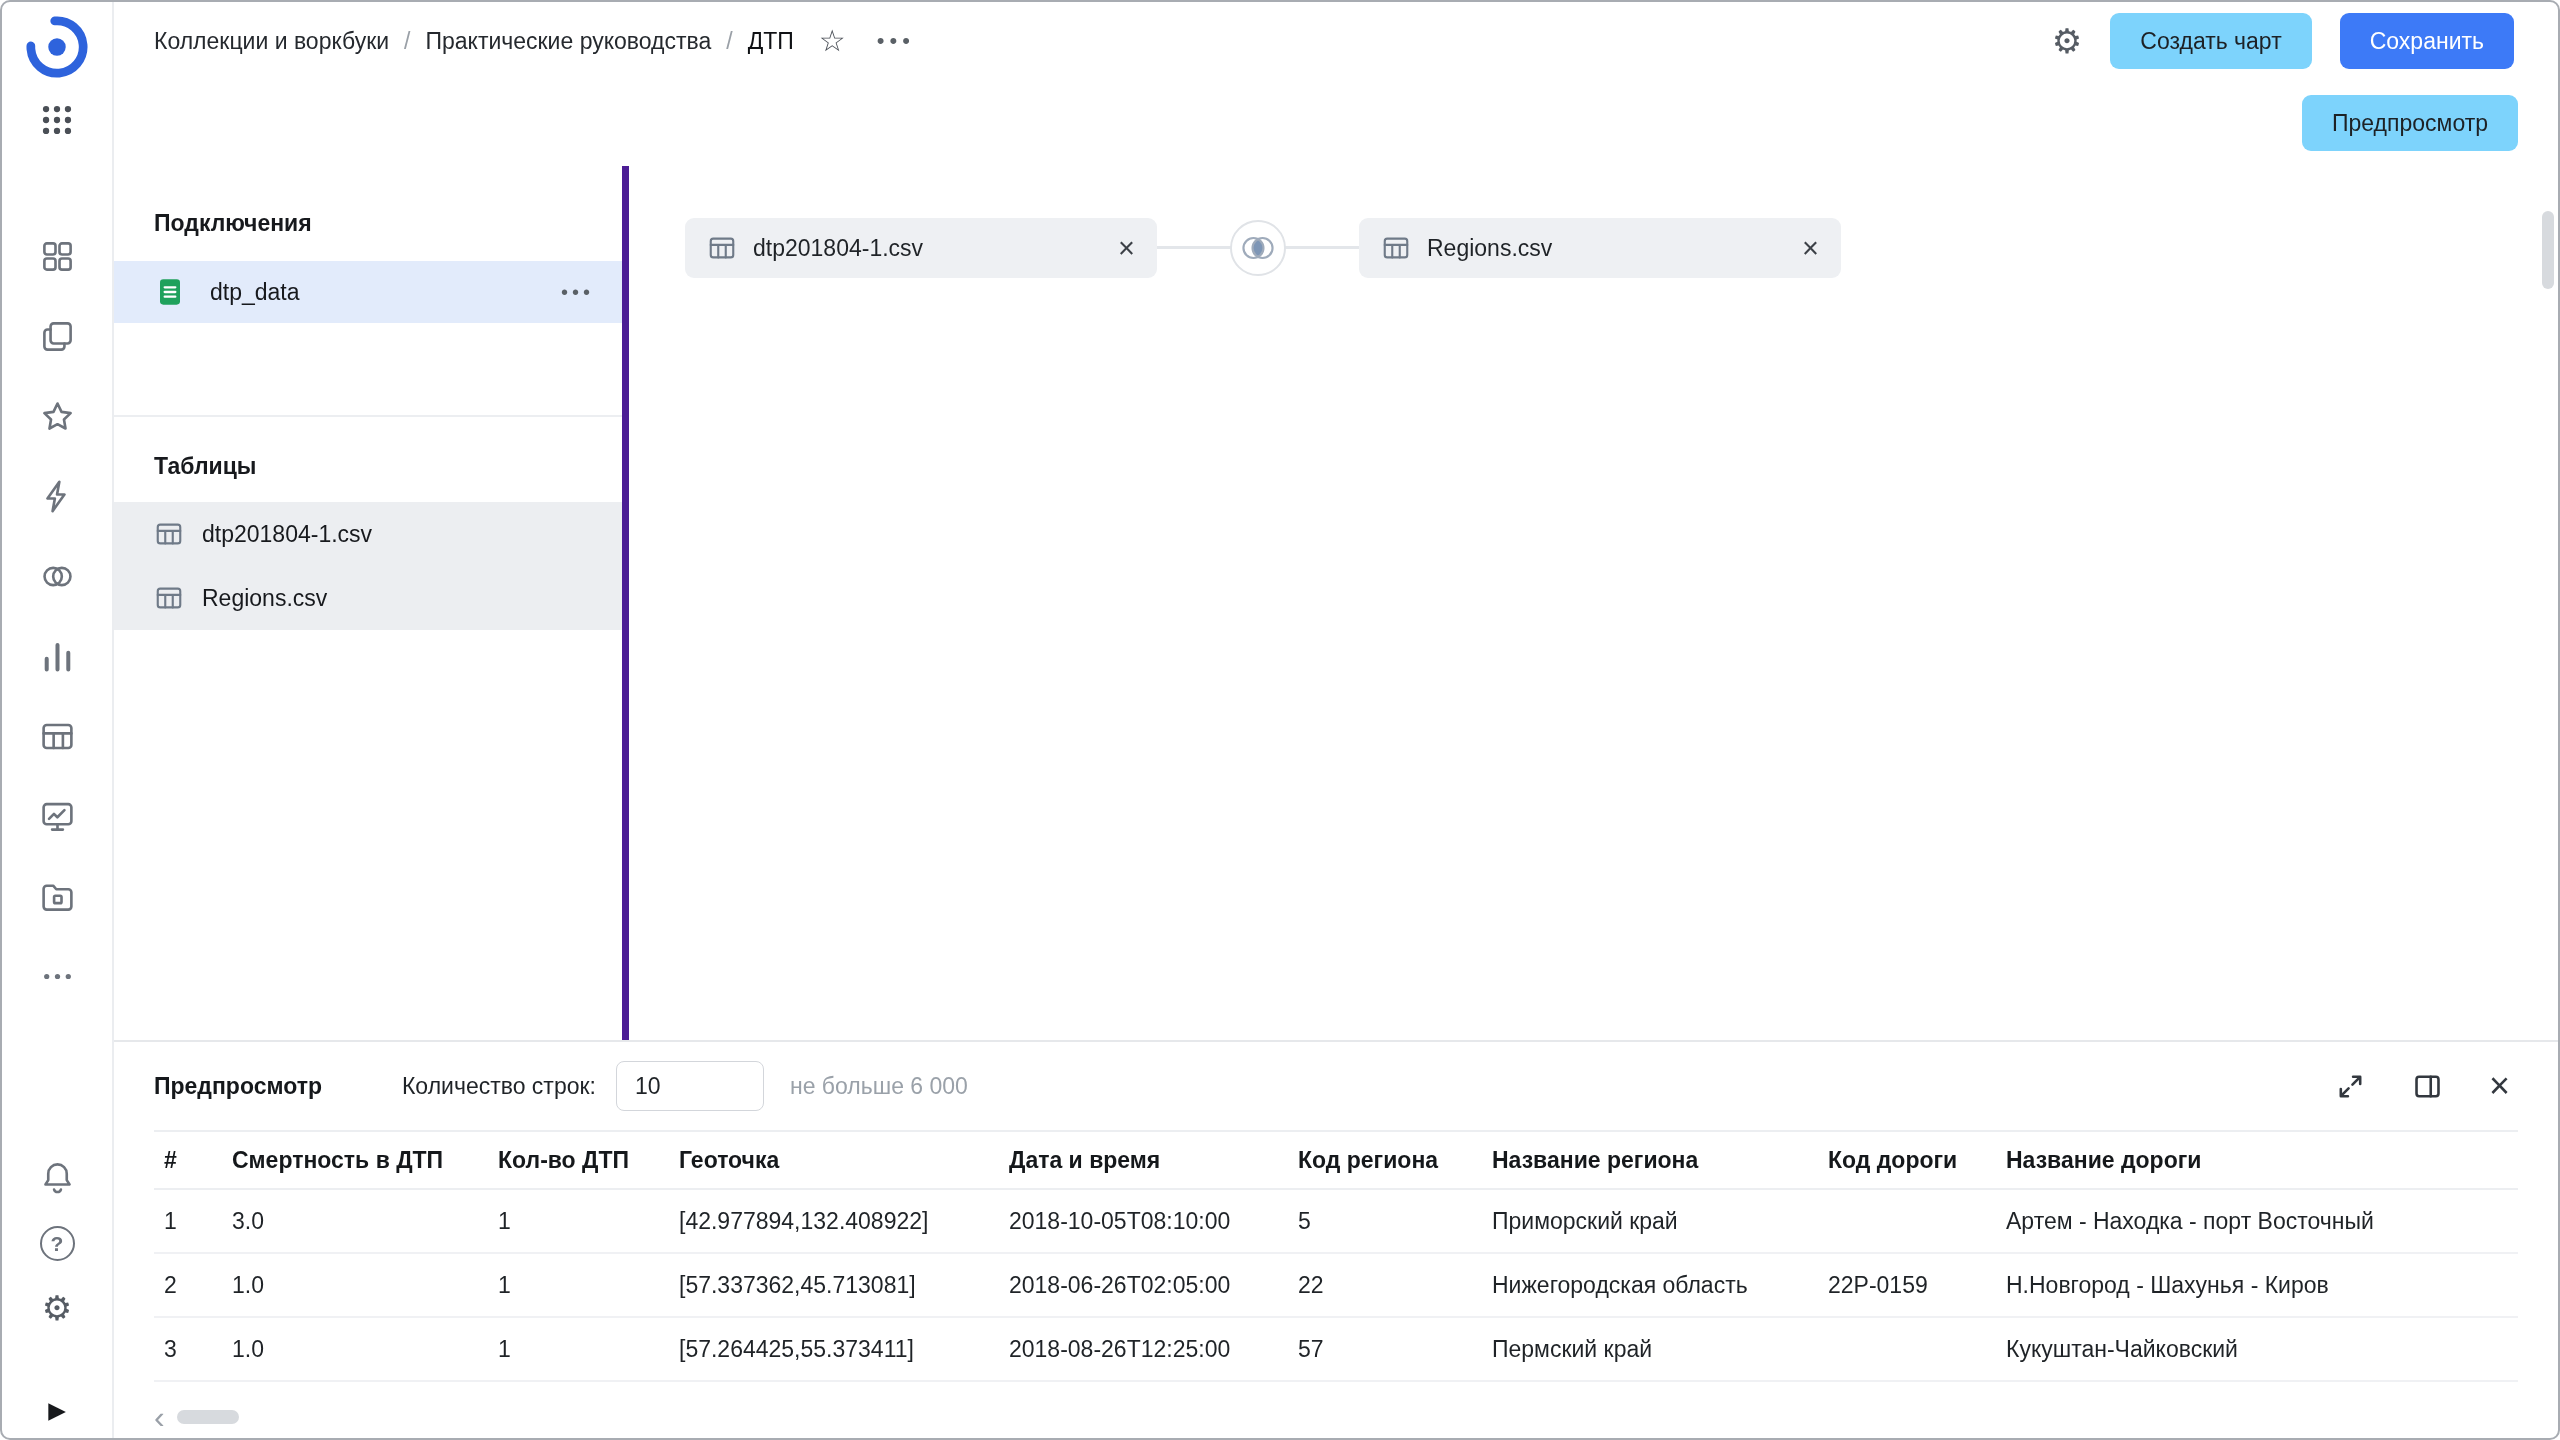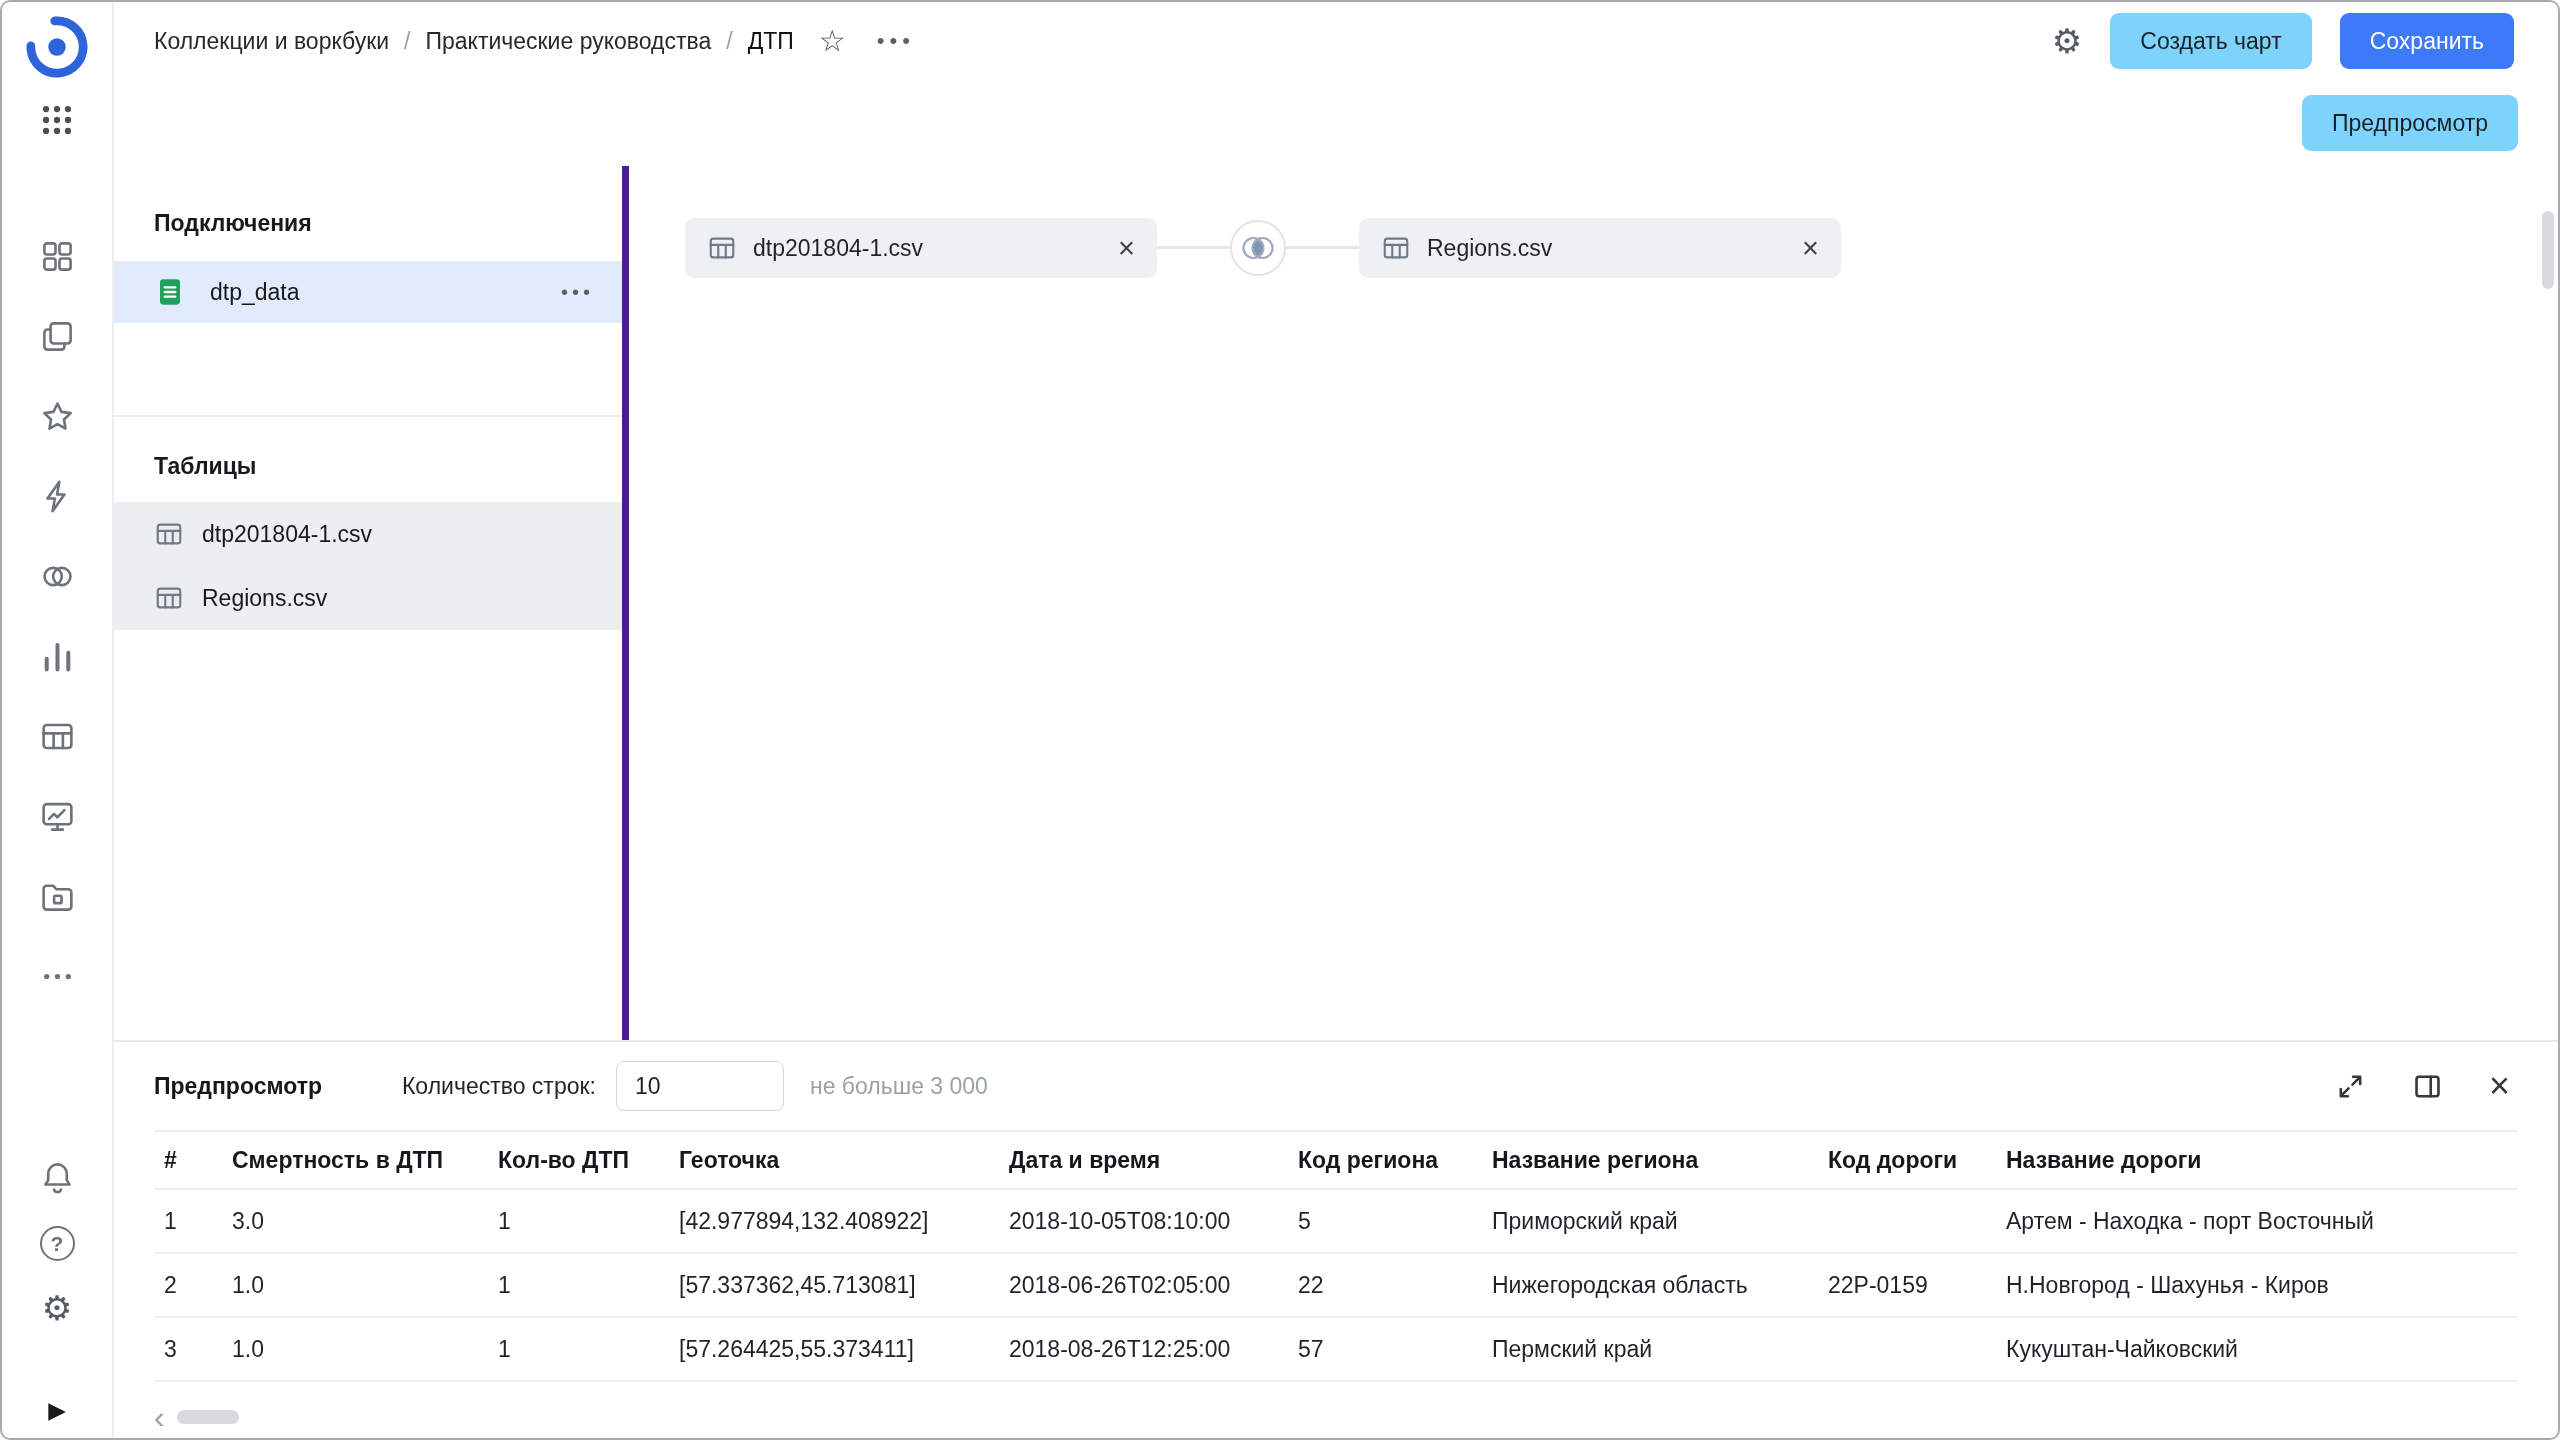--- a/index.html
+++ b/index.html
@@ -72,21 +72,21 @@
   .chip2 { left:730px; width:482px; }
   .vennbadge { position:absolute; top:54px; left:601px; width:56px; height:56px; background:#fff;
                border:2px solid #e0e3e7; border-radius:50%; display:flex; align-items:center;
                justify-content:center; cursor:pointer; }
 
   
   .preview { flex:0 0 398px; border-top:2px solid #e6e8eb; display:flex; flex-direction:column; }
   .pvhead { flex:0 0 88px; display:flex; align-items:center; padding:0 48px 0 40px; }
   .pvtitle { font-size:23px; font-weight:bold; color:#15181b; }
   .rowslabel { margin-left:80px; font-size:23px; }
-  .rowsinput { margin-left:20px; width:168px; height:50px; border:1px solid #d3d6db; border-radius:8px;
+  .rowsinput { margin-left:20px; width:148px; height:50px; border:1px solid #d3d6db; border-radius:8px;
                font-family:inherit; font-size:23px; padding:0 18px; color:#1f2327; }
   .rowshint { margin-left:26px; font-size:23px; color:#9aa1a9; }
   .pvicons { margin-left:auto; display:flex; align-items:center; gap:46px; }
   .pvic { width:31px; height:31px; stroke:#33383f; fill:none; stroke-width:2;
           stroke-linecap:round; stroke-linejoin:round; cursor:pointer; }
   .pvclose { font-size:36px; color:#33383f; cursor:pointer; line-height:1; }
 
   table { margin:0 40px; border-collapse:collapse; table-layout:fixed; width:calc(100% - 80px); }
   th { font-size:23px; font-weight:bold; color:#15181b; text-align:left; height:58px;
        border-top:2px solid #eceef1; border-bottom:2px solid #eceef1; padding:0 18px 0 10px;
@@ -273,21 +273,21 @@
           <span class="x">×</span>
         </div>
       </div>
     </div>
 
     <section class="preview">
       <div class="pvhead">
         <span class="pvtitle">Предпросмотр</span>
         <span class="rowslabel">Количество строк:</span>
         <input class="rowsinput" value="10" style="">
-        <span class="rowshint">не больше 3 000</span>
+        <span class="rowshint">не больше 6 000</span>
         <div class="pvicons">
           <svg class="pvic" viewBox="0 0 24 24">
             <path d="M14 4.5h5.5V10M10 19.5H4.5V14M19.5 4.5l-6 6M4.5 19.5l6-6"></path>
           </svg>
           <svg class="pvic" viewBox="0 0 24 24">
             <rect x="3.5" y="4.5" width="17" height="15" rx="2"></rect>
               <path d="M14.5 4.5v15"></path>
           </svg>
           <span class="pvclose">×</span>
         </div>

